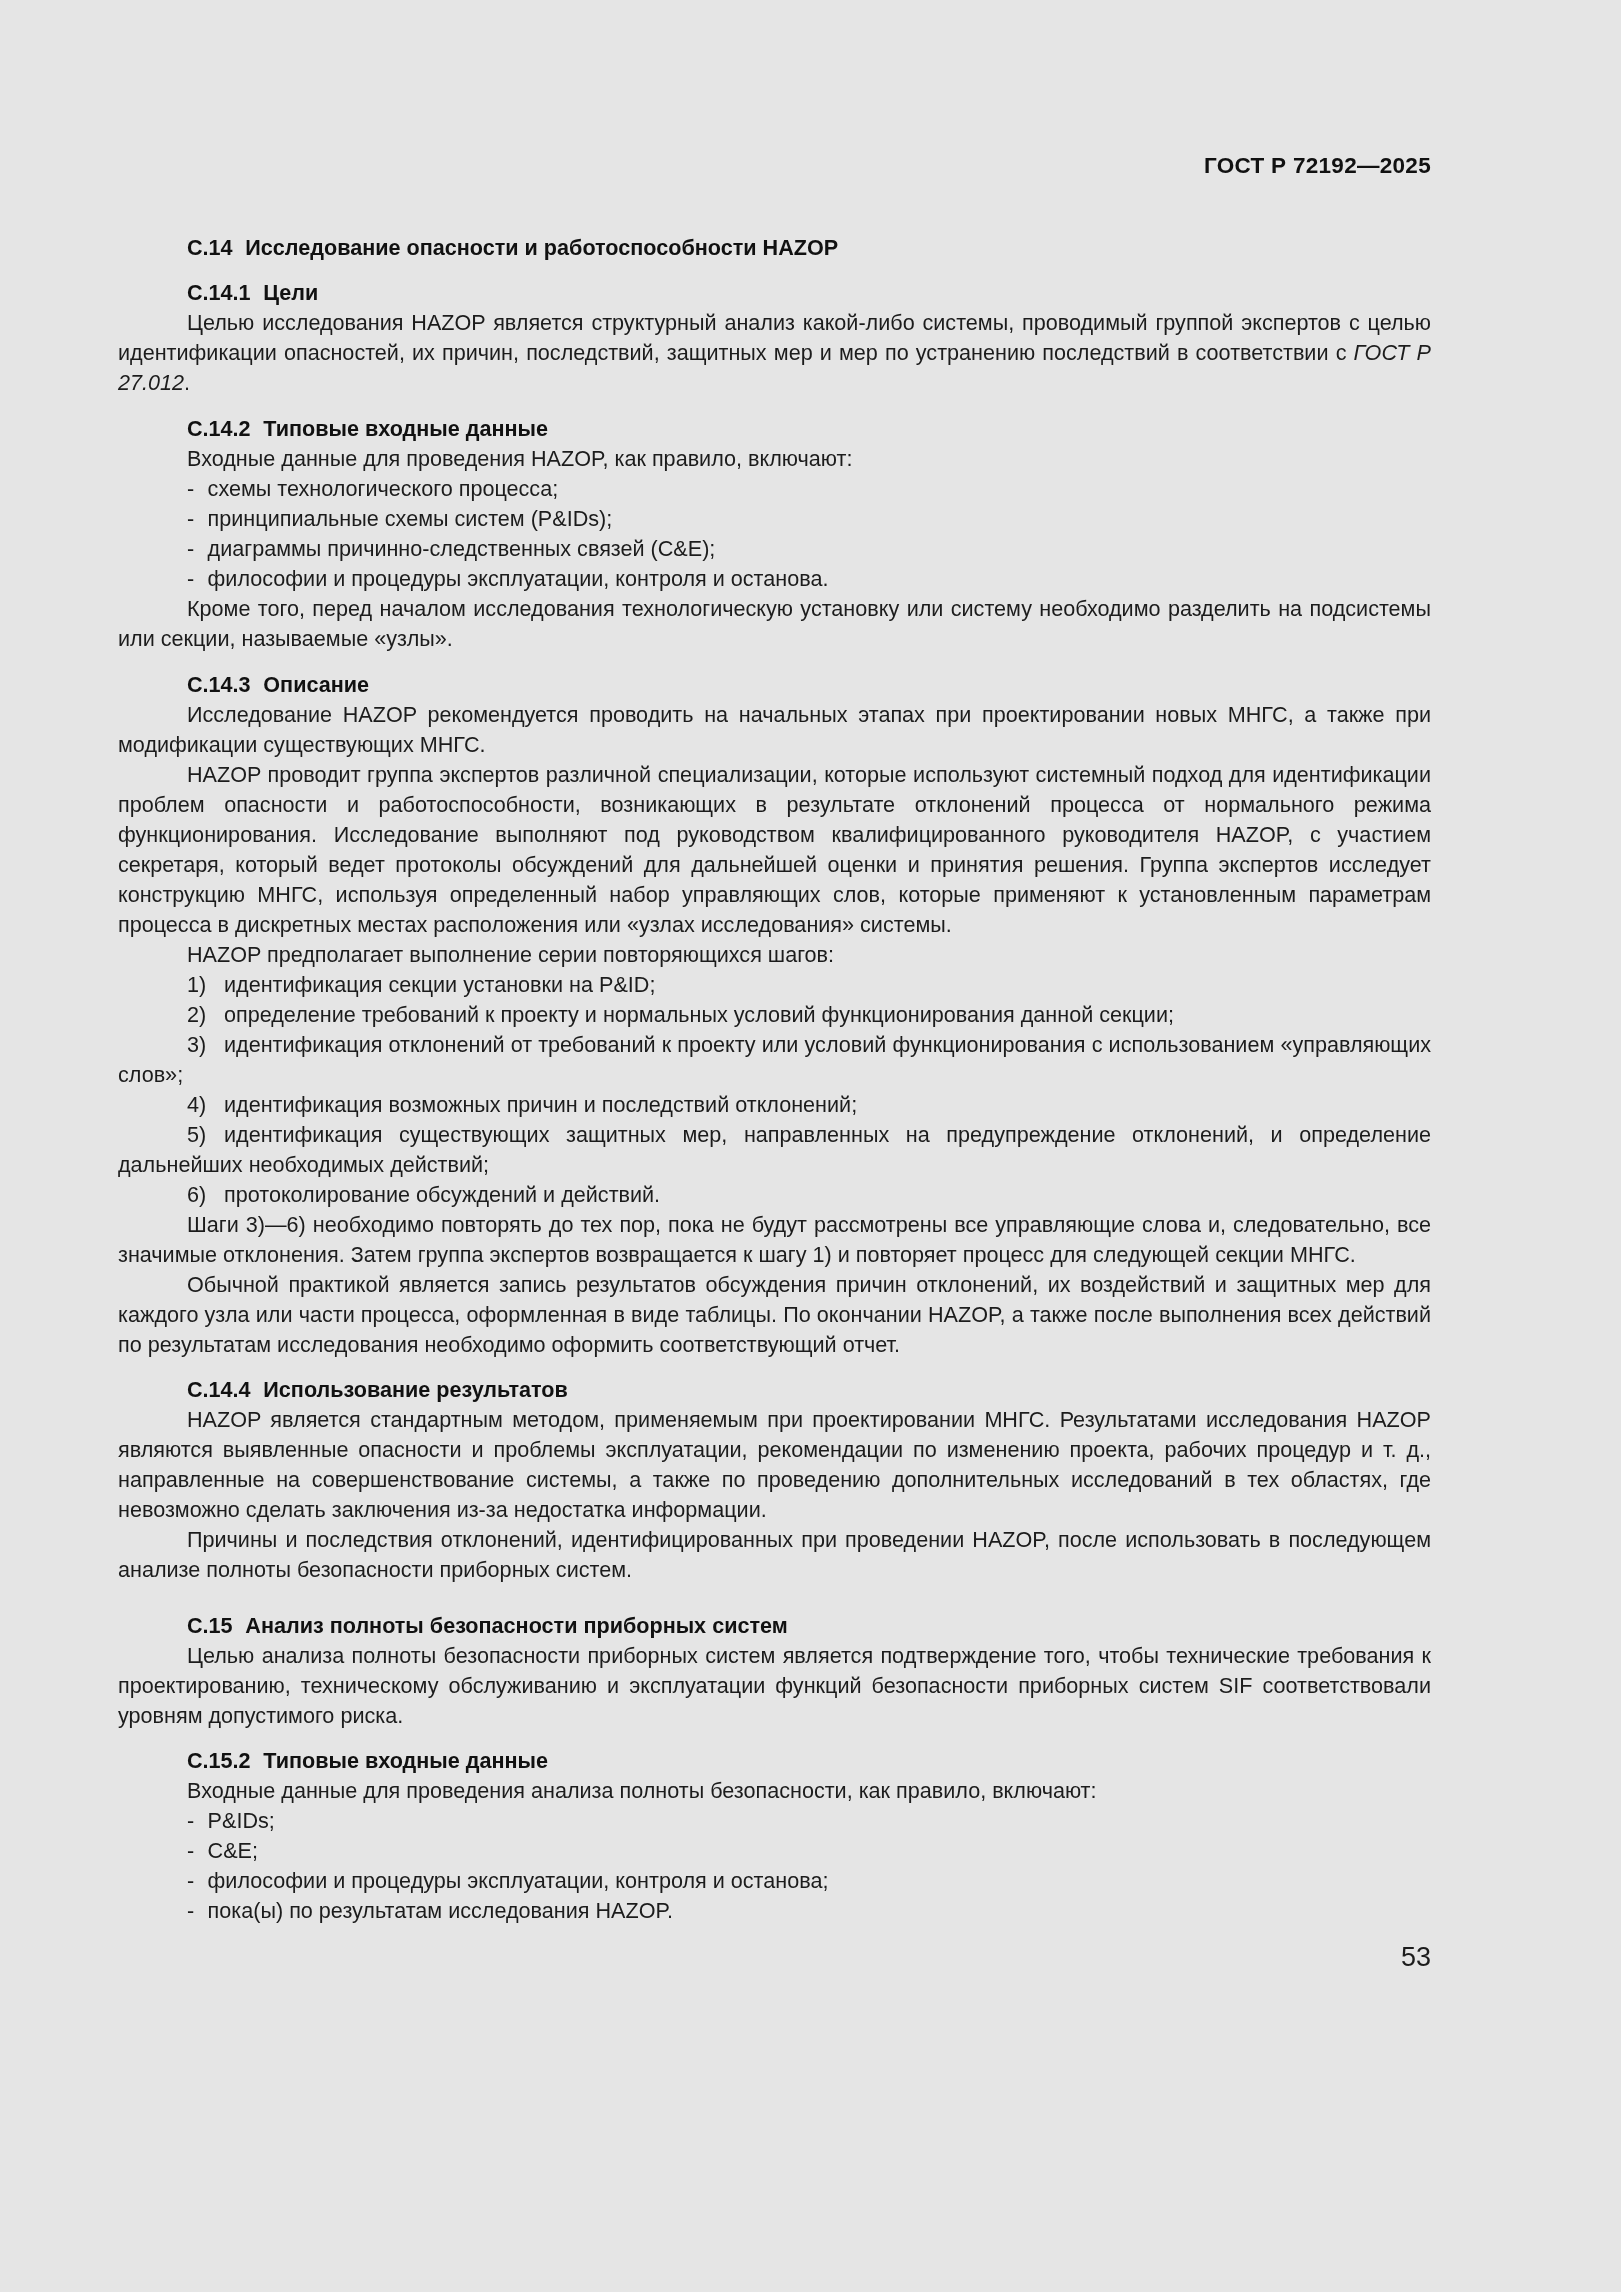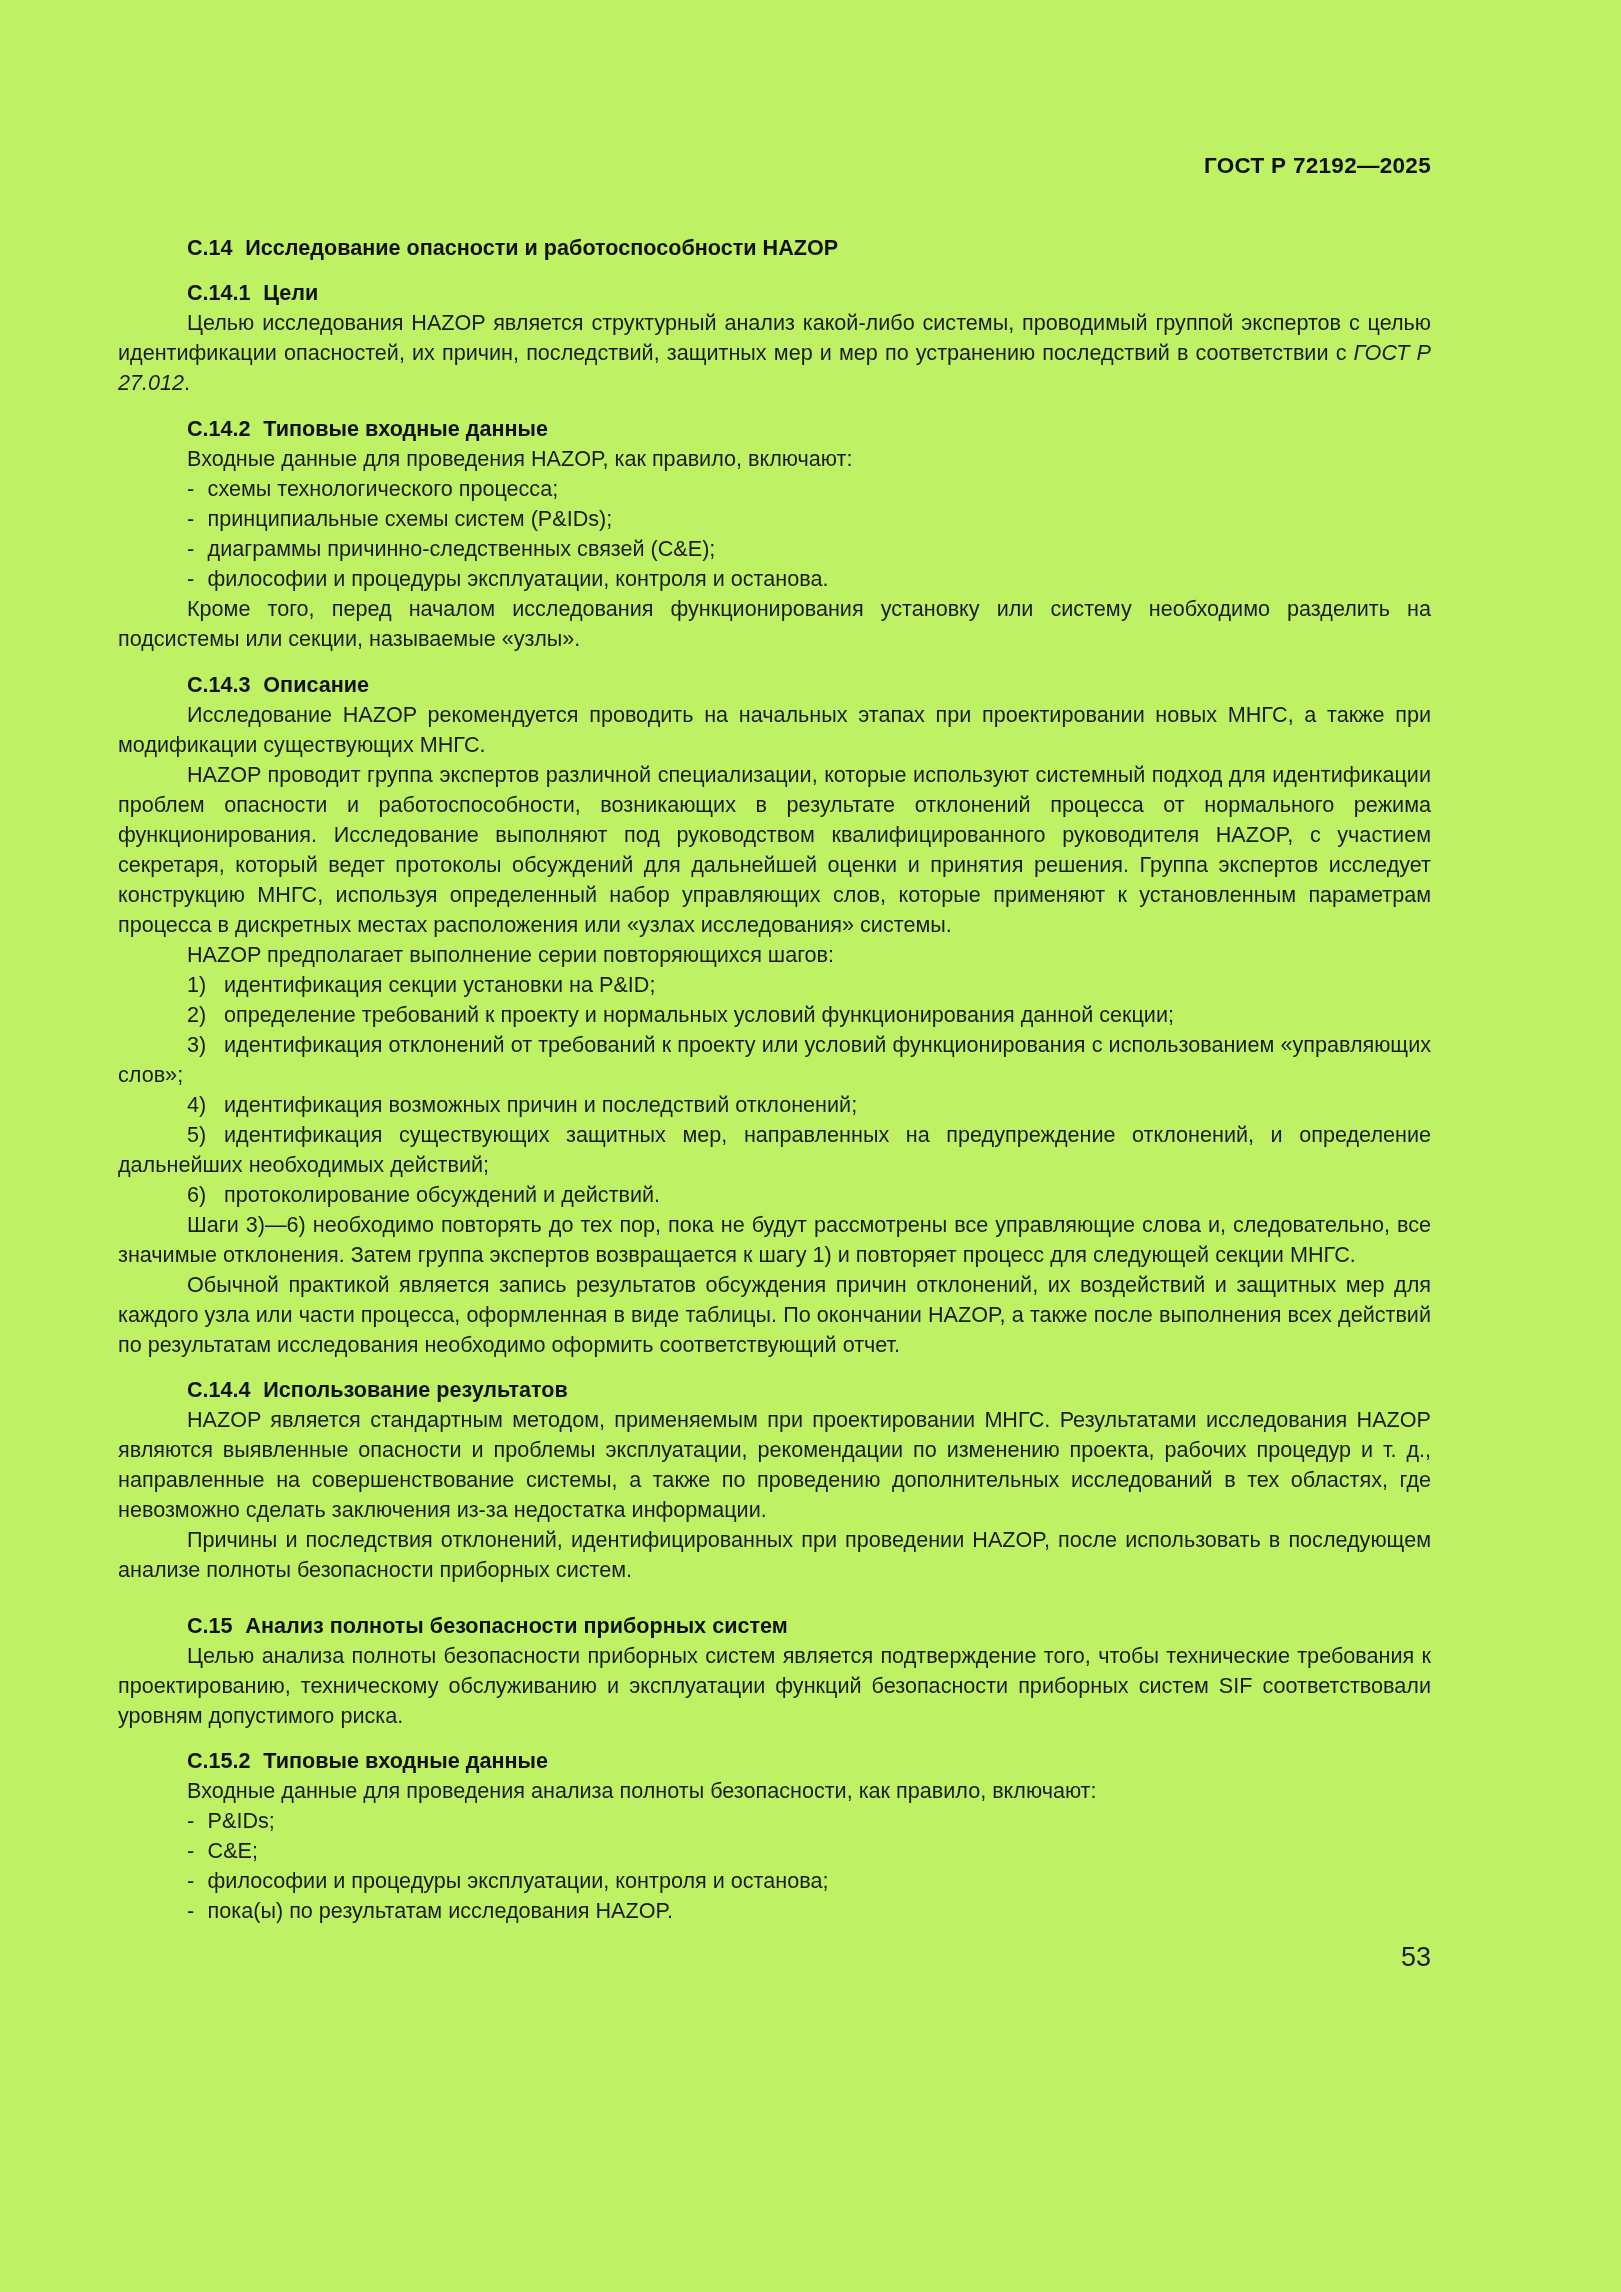--- a/index.html
+++ b/index.html
@@ -12,21 +12,21 @@
     height: 2293px;
     overflow: hidden;
     font-family: "Liberation Sans", sans-serif;
     color: #1c1c1c;
   }
   .page {
     box-sizing: border-box;
     width: 1621px;
     height: 2293px;
     padding: 153px 190px 0 118px; 
-    background: #bef264;
+    background: #e5e5e5;
   }
   .running-header {
     text-align: right;
     font-weight: bold;
     font-size: 22.5px;
     line-height: 26.5px;
     color: #111111;
     margin: 0 0 53px 0;
     letter-spacing: 0.3px;
   }
@@ -75,21 +75,21 @@
   <main class="doc-body">
       <p class="heading section-heading"><span class="h-num">С.14</span><span class="h-title">Исследование опасности и работоспособности HAZOP</span></p>
       <p class="heading sub-heading"><span class="h-num">С.14.1</span><span class="h-title">Цели</span></p>
       <p class="para"><span>Целью исследования HAZOP является структурный анализ какой-либо системы, проводимый группой экспертов с целью идентификации опасностей, их причин, последствий, защитных мер и мер по устранению последствий в соответствии с </span><em>ГОСТ Р 27.012</em><span>.</span></p>
       <p class="heading sub-heading"><span class="h-num">С.14.2</span><span class="h-title">Типовые входные данные</span></p>
       <p class="para"><span>Входные данные для проведения HAZOP, как правило, включают:</span></p>
       <p class="para item"><span class="marker marker-dash">-</span><span>схемы технологического процесса;</span></p>
       <p class="para item"><span class="marker marker-dash">-</span><span>принципиальные схемы систем (P&amp;IDs);</span></p>
       <p class="para item"><span class="marker marker-dash">-</span><span>диаграммы причинно-следственных связей (C&amp;E);</span></p>
       <p class="para item"><span class="marker marker-dash">-</span><span>философии и процедуры эксплуатации, контроля и останова.</span></p>
-      <p class="para"><span>Кроме того, перед началом исследования функционирования установку или систему необходимо разделить на подсистемы или секции, называемые «узлы».</span></p>
+      <p class="para"><span>Кроме того, перед началом исследования технологическую установку или систему необходимо разделить на подсистемы или секции, называемые «узлы».</span></p>
       <p class="heading sub-heading"><span class="h-num">С.14.3</span><span class="h-title">Описание</span></p>
       <p class="para"><span>Исследование HAZOP рекомендуется проводить на начальных этапах при проектировании новых МНГС, а также при модификации существующих МНГС.</span></p>
       <p class="para"><span>HAZOP проводит группа экспертов различной специализации, которые используют системный подход для идентификации проблем опасности и работоспособности, возникающих в результате отклонений процесса от нормального режима функционирования. Исследование выполняют под руководством квалифицированного руководителя HAZOP, с участием секретаря, который ведет протоколы обсуждений для дальнейшей оценки и принятия решения. Группа экспертов исследует конструкцию МНГС, используя определенный набор управляющих слов, которые применяют к установленным параметрам процесса в дискретных местах расположения или «узлах исследования» системы.</span></p>
       <p class="para"><span>HAZOP предполагает выполнение серии повторяющихся шагов:</span></p>
       <p class="para item"><span class="marker marker-num">1)</span><span>идентификация секции установки на P&amp;ID;</span></p>
       <p class="para item"><span class="marker marker-num">2)</span><span>определение требований к проекту и нормальных условий функционирования данной секции;</span></p>
       <p class="para item"><span class="marker marker-num">3)</span><span>идентификация отклонений от требований к проекту или условий функционирования с использованием «управляющих слов»;</span></p>
       <p class="para item"><span class="marker marker-num">4)</span><span>идентификация возможных причин и последствий отклонений;</span></p>
       <p class="para item"><span class="marker marker-num">5)</span><span>идентификация существующих защитных мер, направленных на предупреждение отклонений, и определение дальнейших необходимых действий;</span></p>
       <p class="para item"><span class="marker marker-num">6)</span><span>протоколирование обсуждений и действий.</span></p>

